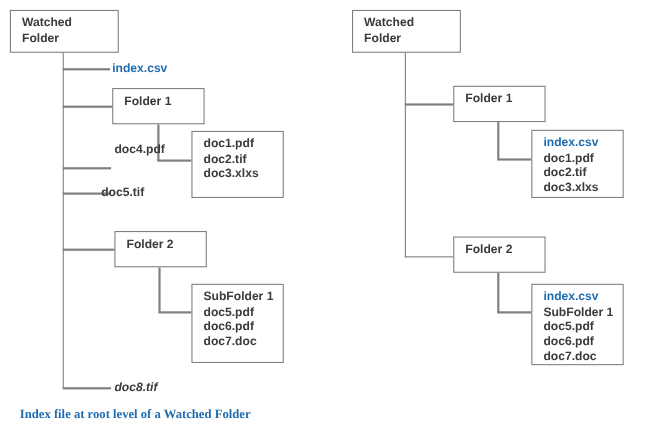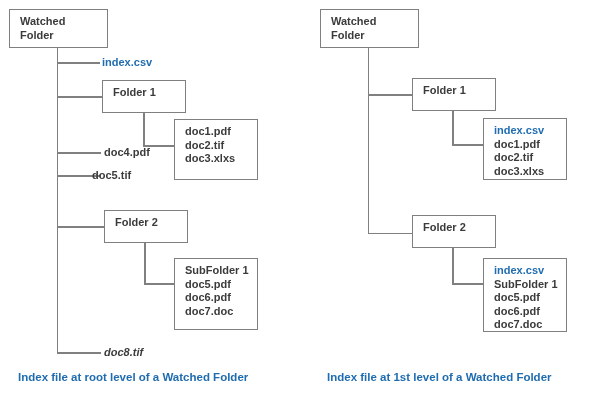--- a/index.html
+++ b/index.html
@@ -62,20 +62,21 @@
     background: #808080;
     z-index: 1;
   }
   .caption {
     position: absolute;
     font-size: 11.5px;
     font-weight: bold;
     color: #1f6cb0;
     white-space: nowrap;
     z-index: 3;
+    font-family: Liberation Serif, serif;
   }
 </style>
 </head>
 <body>
 
 <div id="stage">
 
   <div class="box" style="left:9px; top:9px; width:99px; height:39px;">
     <span class="line">Watched</span>
     <span class="line">Folder</span>
@@ -94,21 +95,21 @@
   <div class="vline" style="left:143px; top:113px; height:33px;"></div>
   <div class="hline" style="left:143px; top:145px; width:32px;"></div>
 
   <div class="box" style="left:174px; top:119px; width:84px; height:61px;">
     <span class="line">doc1.pdf</span>
     <span class="line">doc2.tif</span>
     <span class="line">doc3.xlxs</span>
   </div>
 
   <div class="hline" style="left:56.5px; top:152px; width:44px;"></div>
-  <div class="leaf" style="left:104px; top:146px;text-align:right;">doc4.pdf</div>
+  <div class="leaf" style="left:104px; top:130px;text-align:right;">doc4.pdf</div>
 
   <div class="hline" style="left:56.5px; top:175px; width:44px;"></div>
   <div class="leaf" style="left:92px; top:169px;">doc5.tif</div>
 
   <div class="hline" style="left:56.5px; top:226px; width:48px;"></div>
   <div class="box" style="left:104px; top:210px; width:84px; height:33px;">
     <span class="line">Folder 2</span>
   </div>
 
   <div class="vline" style="left:144px; top:243px; height:41px;"></div>
@@ -157,15 +158,14 @@
   <div class="hline" style="left:452px; top:283px; width:32px;"></div>
 
   <div class="box" style="left:483px; top:258px; width:84px; height:74px;">
     <span class="line accent">index.csv</span>
     <span class="line">SubFolder 1</span>
     <span class="line">doc5.pdf</span>
     <span class="line">doc6.pdf</span>
     <span class="line">doc7.doc</span>
   </div>
 
-  <div class="caption" style="left:327px; top:371px;">Index file at 1st level of a Watched Folder</div>
 
 </div>
 
 </body></html>

